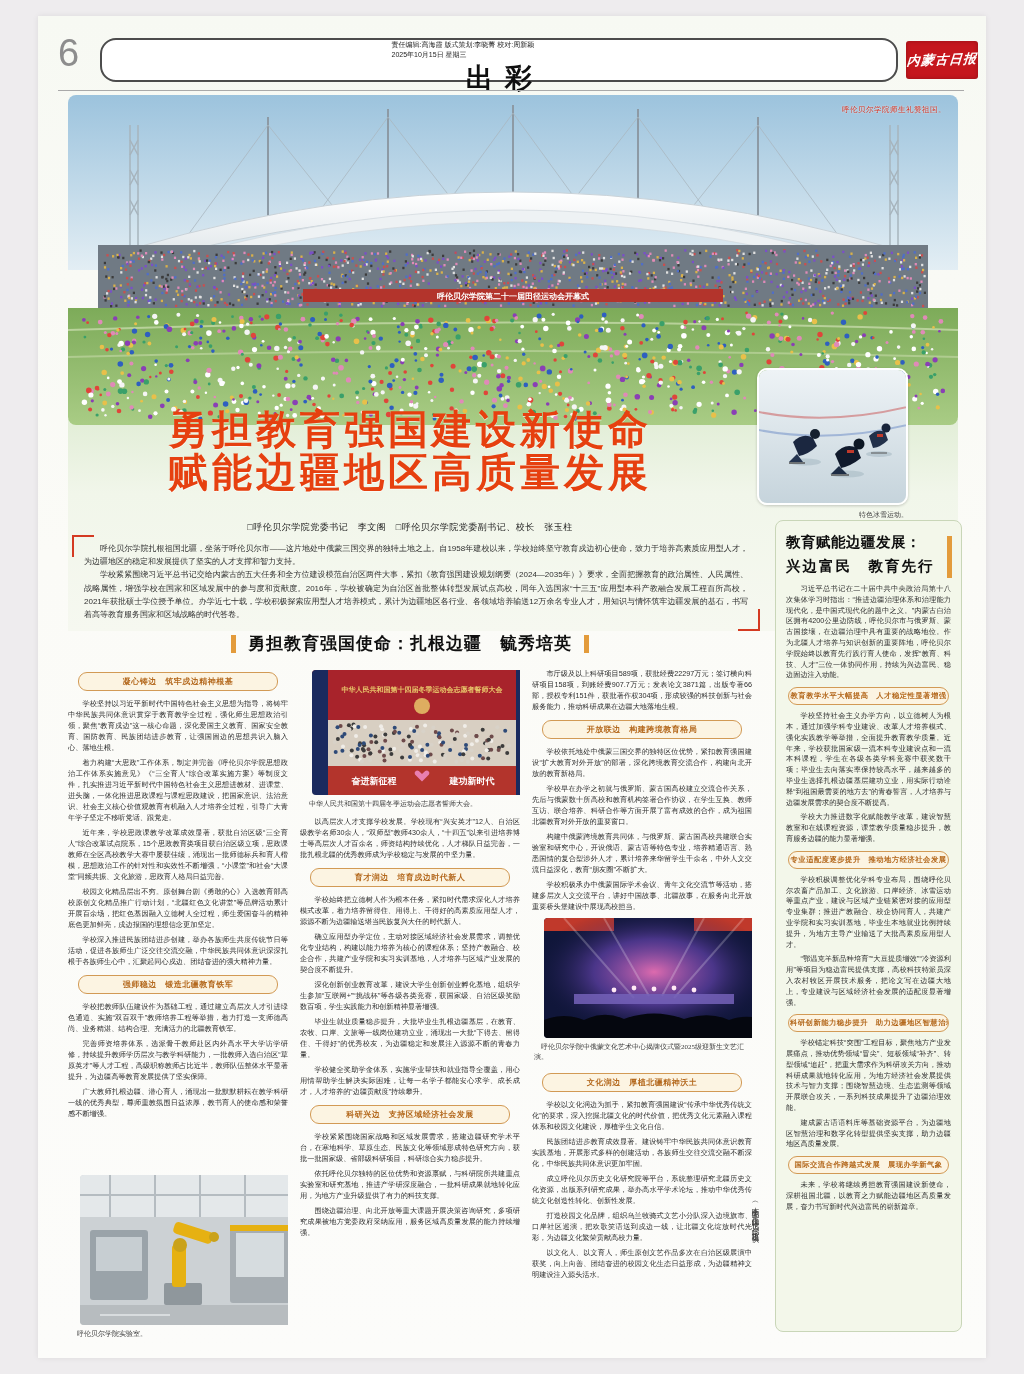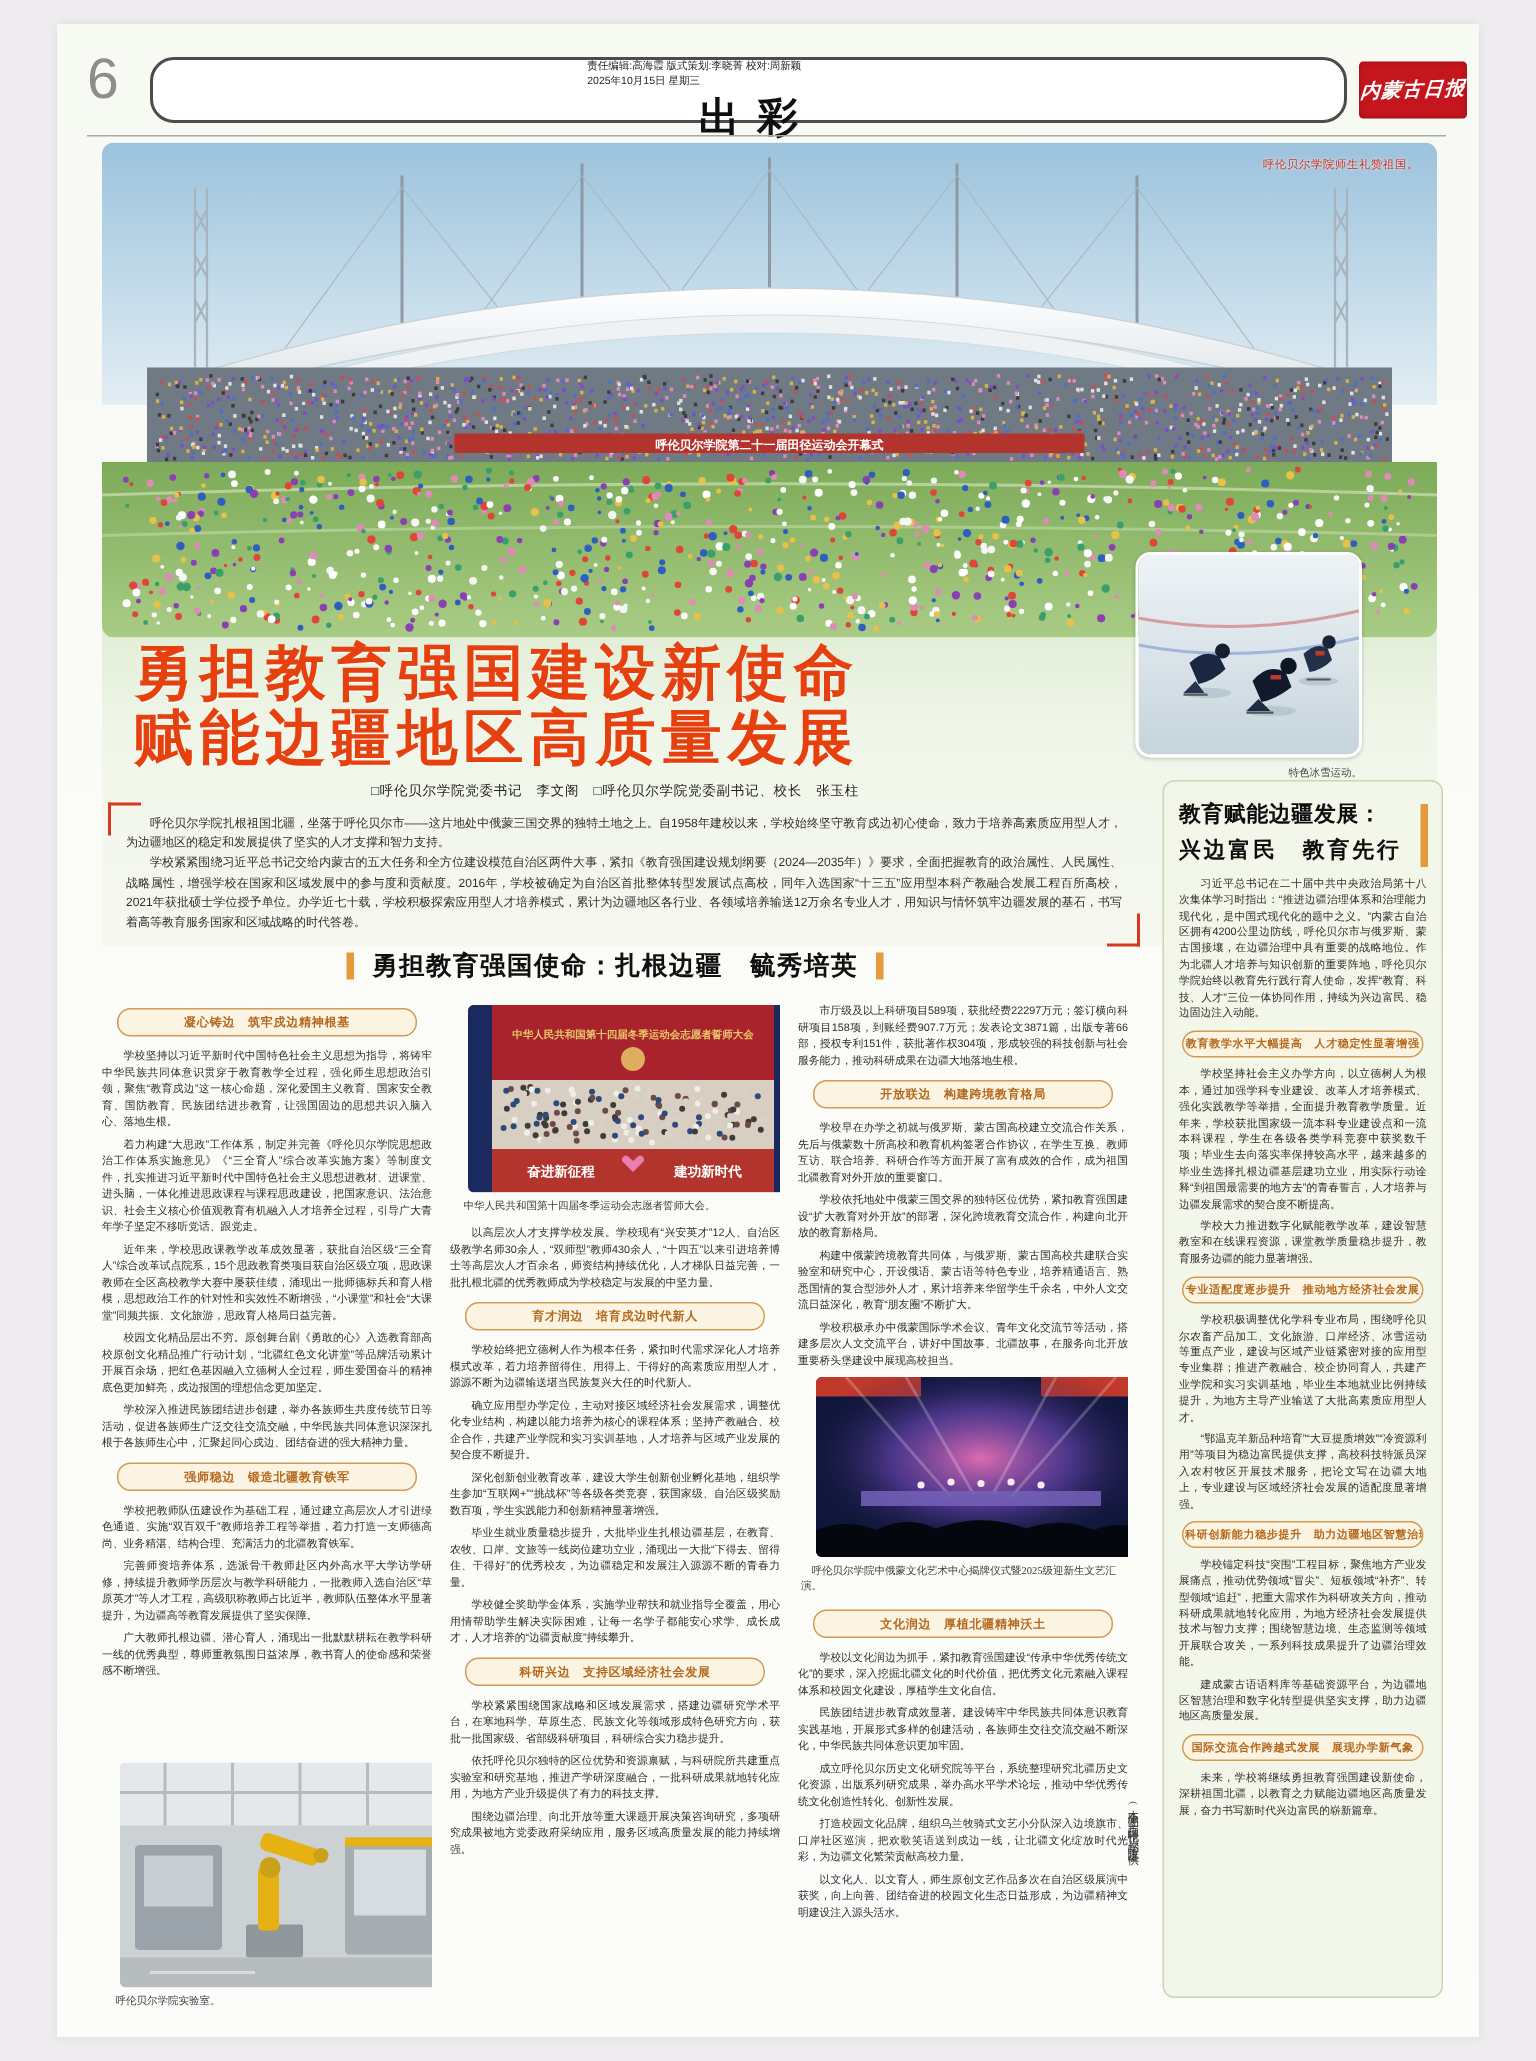--- a/index.html
+++ b/index.html
@@ -36,21 +36,21 @@
   
   .main-photo{position:absolute;left:30px;top:79px;width:890px;height:330px;border-radius:8px;overflow:hidden;}
   .main-photo svg{display:block;}
   .photo-caption-red{
     position:absolute;right:12px;top:10px;color:#d32c1b;font-size:7.5px;
     font-family:"Liberation Serif",serif;letter-spacing:.5px;text-shadow:0 0 2px #fff;
   }
   
   .headline-zone{position:absolute;left:30px;top:403px;width:890px;height:212px;
     background:linear-gradient(180deg,#e2eed7 0%,#f1f6ea 35%,#f6f8f0 100%);}
-  .headline{position:absolute;left:30px;top:412px;width:684px;text-align:left;margin-left:21px;}
+  .headline{position:absolute;left:30px;top:392px;width:684px;text-align:center;}
   .headline .l1,.headline .l2{
     font-size:40px;line-height:43px;font-weight:900;color:#e6400f;letter-spacing:4px;
     text-shadow:0 1px 0 rgba(255,255,255,.6);
   }
   .byline{position:absolute;left:30px;top:505px;width:684px;text-align:center;font-size:9px;color:#222;letter-spacing:.5px;}
   
   .inset-photo{position:absolute;left:719px;top:352px;width:151px;height:137px;border-radius:10px;overflow:hidden;border:2px solid #fff;box-sizing:border-box;box-shadow:0 1px 3px rgba(0,0,0,.2);}
   .inset-caption{position:absolute;left:719px;top:494px;width:151px;text-align:right;font-size:7px;color:#444;font-family:"Liberation Serif",serif;}
   
   .intro{position:absolute;left:46px;top:526px;width:664px;height:82px;font-size:8px;line-height:13.2px;
@@ -2811,22 +2811,22 @@
       <p class="body-p">学校健全奖助学金体系，实施学业帮扶和就业指导全覆盖，用心用情帮助学生解决实际困难，让每一名学子都能安心求学、成长成才，人才培养的“边疆贡献度”持续攀升。</p>
       <div class="capsule">科研兴边　支持区域经济社会发展</div>
       <p class="body-p">学校紧紧围绕国家战略和区域发展需求，搭建边疆研究学术平台，在寒地科学、草原生态、民族文化等领域形成特色研究方向，获批一批国家级、省部级科研项目，科研综合实力稳步提升。</p>
       <p class="body-p">依托呼伦贝尔独特的区位优势和资源禀赋，与科研院所共建重点实验室和研究基地，推进产学研深度融合，一批科研成果就地转化应用，为地方产业升级提供了有力的科技支撑。</p>
       <p class="body-p">围绕边疆治理、向北开放等重大课题开展决策咨询研究，多项研究成果被地方党委政府采纳应用，服务区域高质量发展的能力持续增强。</p>
     </div>
 
     <div class="col">
       <p class="body-p">市厅级及以上科研项目589项，获批经费22297万元；签订横向科研项目158项，到账经费907.7万元；发表论文3871篇，出版专著66部，授权专利151件，获批著作权304项，形成较强的科技创新与社会服务能力，推动科研成果在边疆大地落地生根。</p>
       <div class="capsule">开放联边　构建跨境教育格局</div>
+      <p class="body-p">学校依托地处中俄蒙三国交界的独特区位优势，紧扣教育强国建设“扩大教育对外开放”的部署，深化跨境教育交流合作，构建向北开放的教育新格局。</p>
       <p class="body-p">学校早在办学之初就与俄罗斯、蒙古国高校建立交流合作关系，先后与俄蒙数十所高校和教育机构签署合作协议，在学生互换、教师互访、联合培养、科研合作等方面开展了富有成效的合作，成为祖国北疆教育对外开放的重要窗口。</p>
-      <p class="body-p">学校依托地处中俄蒙三国交界的独特区位优势，紧扣教育强国建设“扩大教育对外开放”的部署，深化跨境教育交流合作，构建向北开放的教育新格局。</p>
       <p class="body-p">构建中俄蒙跨境教育共同体，与俄罗斯、蒙古国高校共建联合实验室和研究中心，开设俄语、蒙古语等特色专业，培养精通语言、熟悉国情的复合型涉外人才，累计培养来华留学生千余名，中外人文交流日益深化，教育“朋友圈”不断扩大。</p>
       <p class="body-p">学校积极承办中俄蒙国际学术会议、青年文化交流节等活动，搭建多层次人文交流平台，讲好中国故事、北疆故事，在服务向北开放重要桥头堡建设中展现高校担当。</p>
       <div class="col-photo">
         <svg viewBox="0 0 220 120">
           <defs>
             <radialGradient id="glow" cx="0.5" cy="0.45" r="0.55">
               <stop offset="0" stop-color="#e86fb4" stop-opacity="0.95"></stop>
               <stop offset="0.5" stop-color="#7a4fc9" stop-opacity="0.55"></stop>
               <stop offset="1" stop-color="#10163a" stop-opacity="0"></stop>
             </radialGradient>

